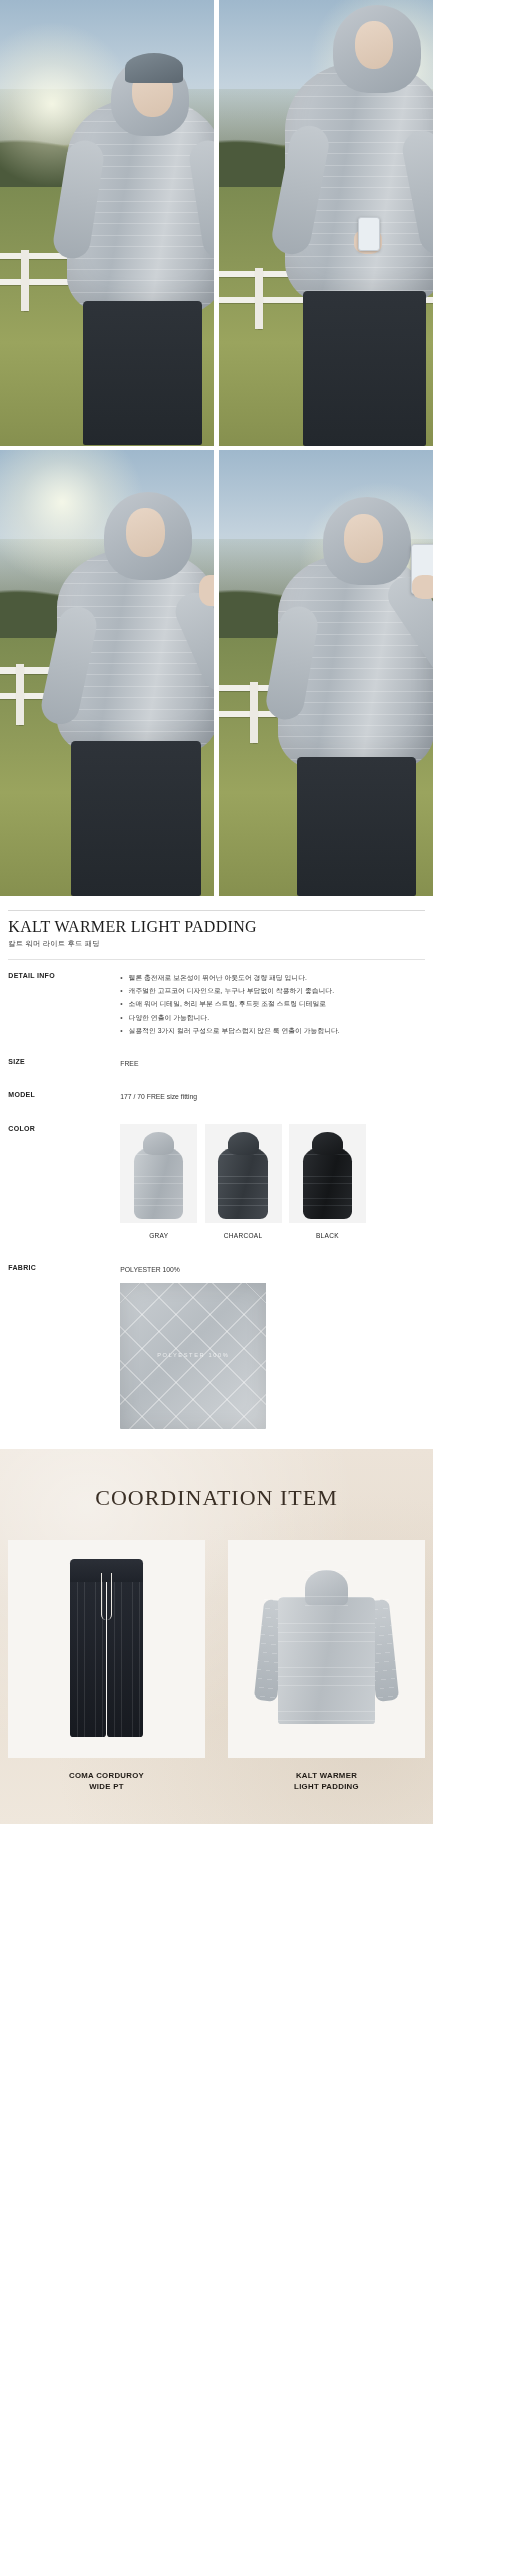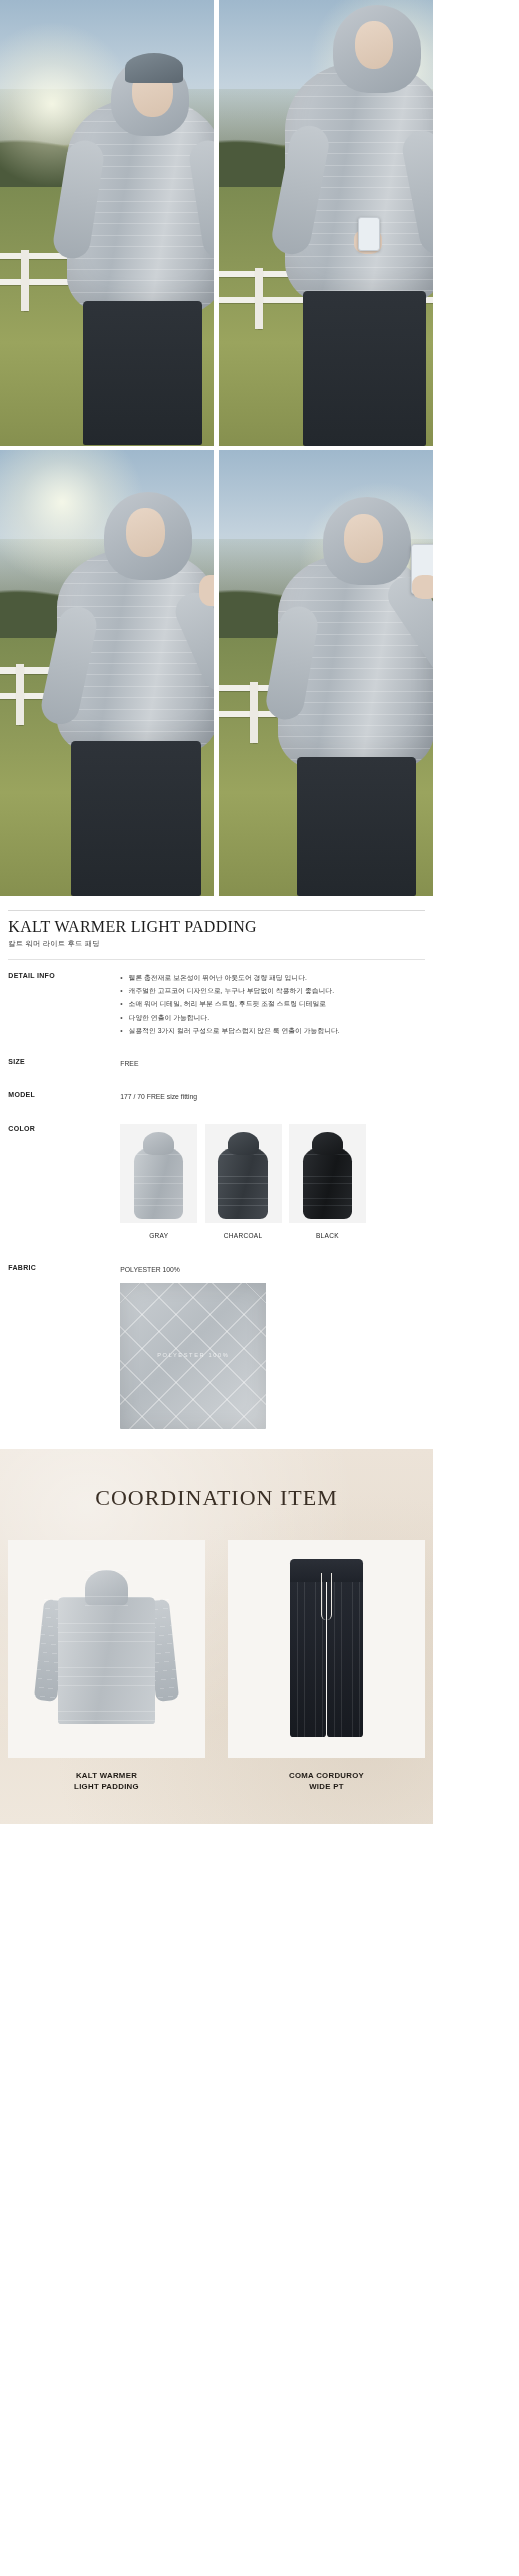--- a/index.html
+++ b/index.html
@@ -493,20 +493,39 @@
         <div class="fabric-img">
           <div class="fabric-watermark">POLYESTER 100%</div>
         </div>
       </div>
     </div>
   </div>
 
   <div class="coord">
     <h2>COORDINATION ITEM</h2>
     <div class="coord-items">
+
+      <div class="coord-card">
+        <div class="coord-thumb">
+          <div class="flat-pants">
+            <div class="fp-legL">
+                <div class="fp-wale"></div>
+              </div>
+            <div class="fp-legR">
+                <div class="fp-wale"></div>
+              </div>
+            <div class="fp-waist"></div>
+            <div class="fp-string"></div>
+          </div>
+        </div>
+        <div class="coord-caption">
+          <div>COMA CORDUROY</div>
+          <div>WIDE PT</div>
+        </div>
+      </div>
 
       <div class="coord-card">
         <div class="coord-thumb">
           <div class="flat-jacket">
             <div class="fj-sleeveL">
                 <div class="fj-quilt"></div>
               </div>
             <div class="fj-sleeveR">
                 <div class="fj-quilt"></div>
               </div>
@@ -517,36 +536,17 @@
                 <div class="fj-quilt"></div>
               </div>
           </div>
         </div>
         <div class="coord-caption">
           <div>KALT WARMER</div>
           <div>LIGHT PADDING</div>
         </div>
       </div>
 
-      <div class="coord-card">
-        <div class="coord-thumb">
-          <div class="flat-pants">
-            <div class="fp-legL">
-                <div class="fp-wale"></div>
-              </div>
-            <div class="fp-legR">
-                <div class="fp-wale"></div>
-              </div>
-            <div class="fp-waist"></div>
-            <div class="fp-string"></div>
-          </div>
-        </div>
-        <div class="coord-caption">
-          <div>COMA CORDUROY</div>
-          <div>WIDE PT</div>
-        </div>
-      </div>
-
     </div>
   </div>
 
 </div>
 
 
 </body></html>

